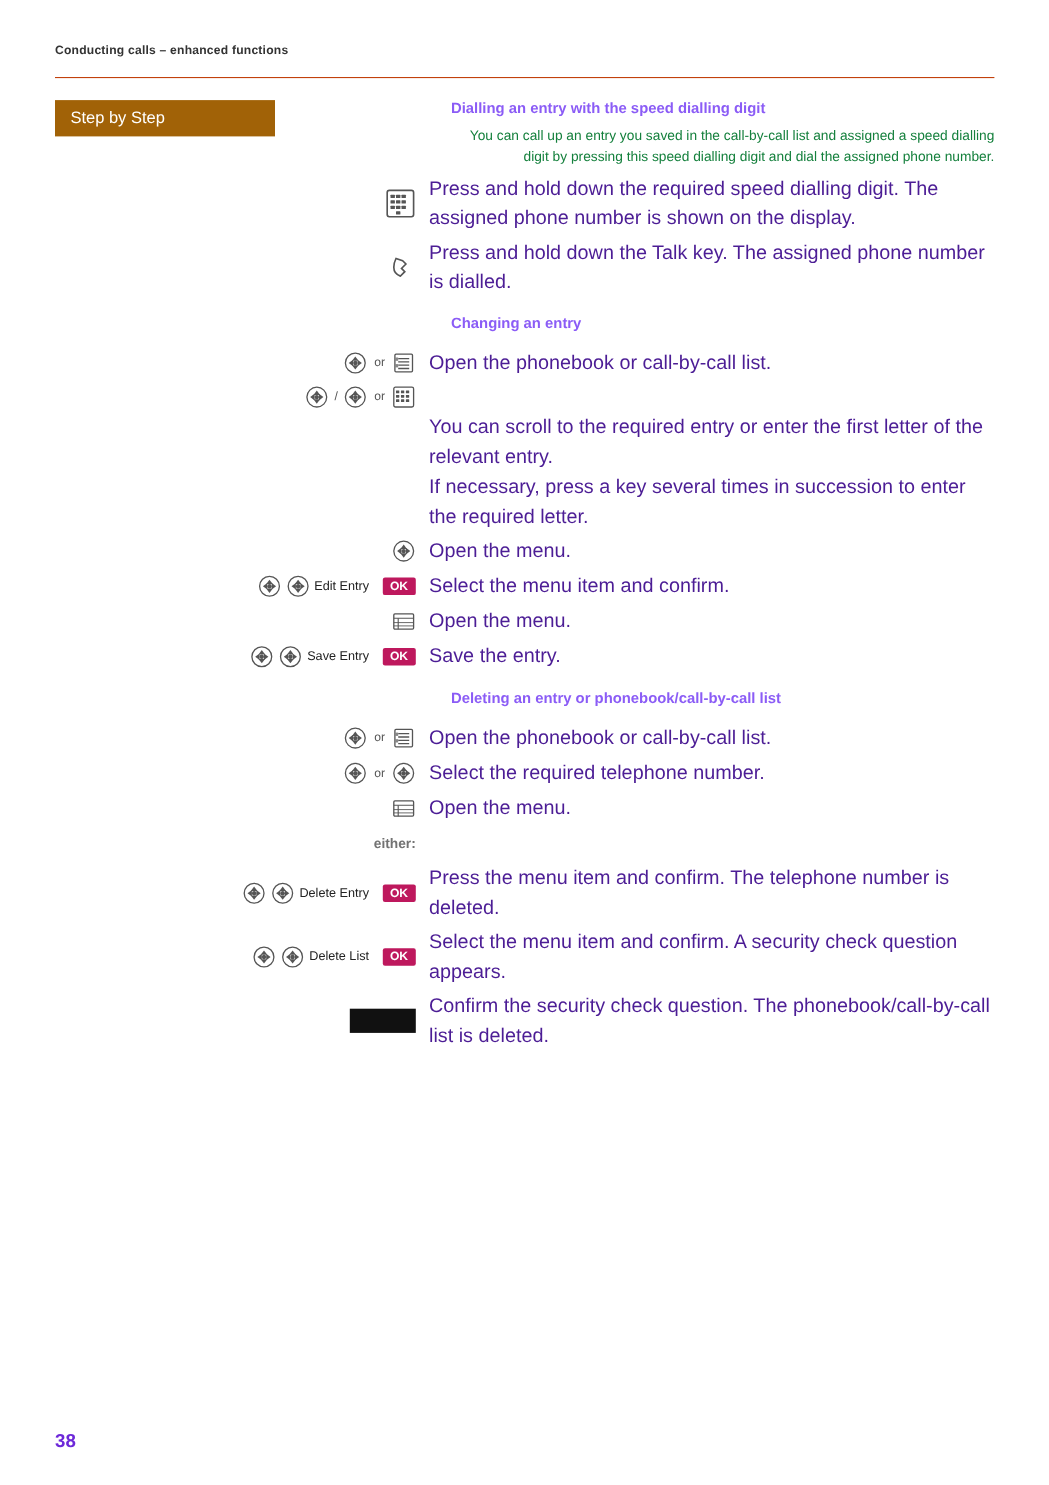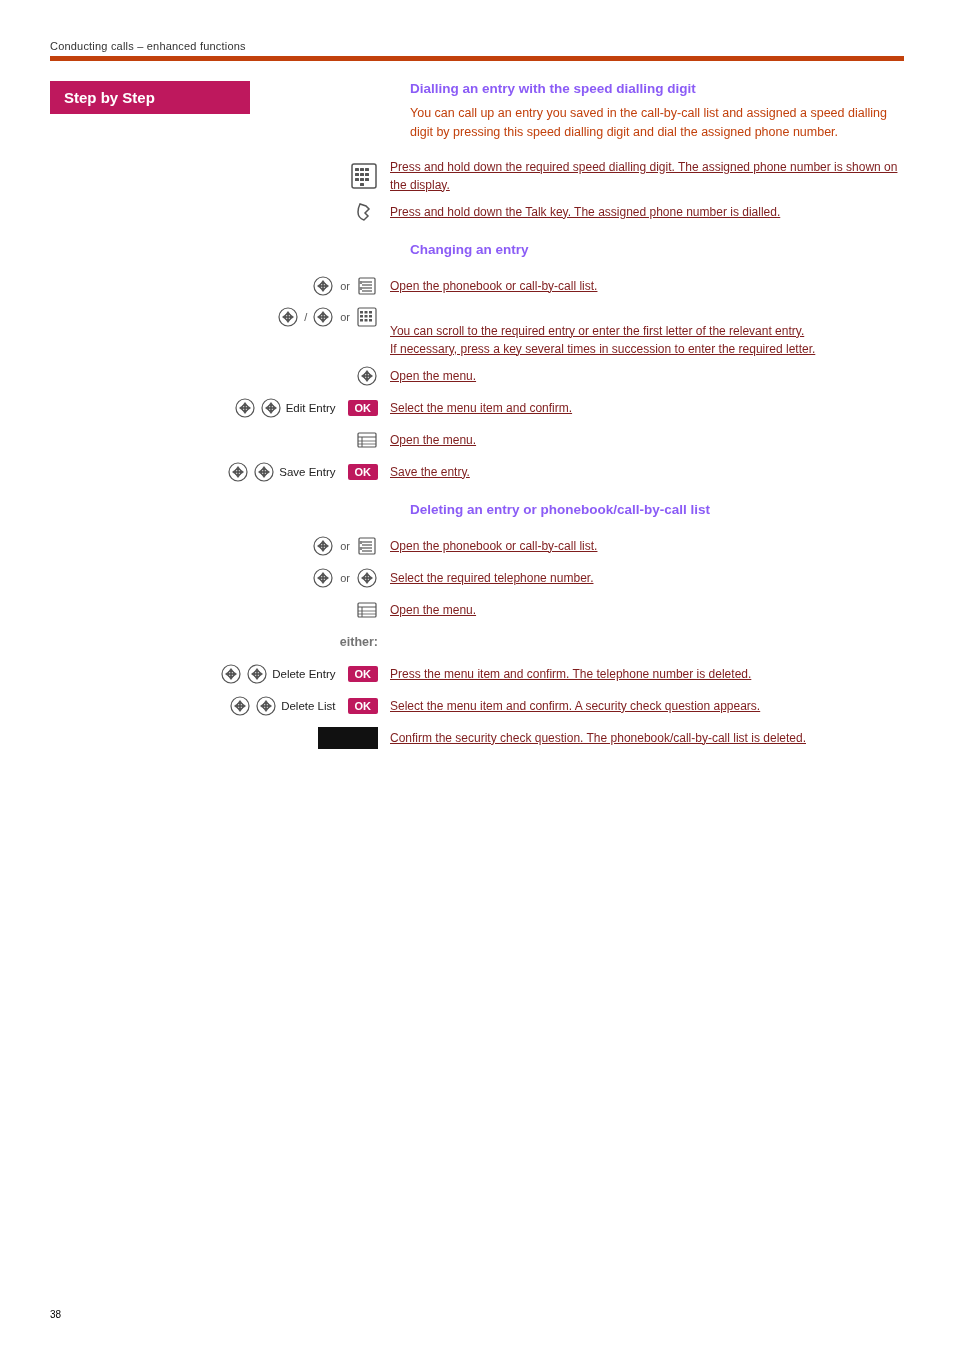--- a/index.html
+++ b/index.html
@@ -16,24 +16,24 @@
     .page {
       width: 954px;
       min-height: 1350px;
       background: #fff;
       padding: 40px 50px 40px 50px;
       position: relative;
     }
 
     .section-header {
       font-size: 11px;
-      font-weight: normal;
+      font-weight: bold;
       color: #333;
-      border-bottom: 5px solid #c2410c;
-      padding-bottom: 4px;
+      border-bottom: 1px solid #c2410c;
+      padding-bottom: 18px;
       margin-bottom: 20px;
       letter-spacing: 0.2px;
     }
 
     .main-layout {
       display: flex;
       gap: 0;
     }
 
     .left-col {
@@ -41,47 +41,48 @@
       flex-shrink: 0;
       position: relative;
     }
 
     .right-col {
       flex: 1;
       padding-left: 20px;
     }
 
     .step-by-step-box {
-      background: #be185d;
+      background: #a16207;
       color: #fff;
       font-size: 15px;
-      font-weight: bold;
+      font-weight: normal;
       padding: 8px 14px;
       display: inline-block;
       margin-bottom: 25px;
       min-width: 200px;
     }
 
     .section-title {
       color: #8b5cf6;
       font-weight: bold;
       font-size: 13.5px;
       margin-bottom: 8px;
       margin-top: 18px;
     }
 
     .section-title:first-child {
       margin-top: 0;
     }
 
     .desc-text {
       font-size: 12.5px;
-      color: #c2410c;
+      color: #15803d;
       line-height: 1.5;
-      margin-bottom: 16px;
+      margin-bottom: 6px;
+      text-align: right;
     }
 
     
     .step-row {
       display: flex;
       align-items: center;
       min-height: 28px;
       margin-bottom: 4px;
     }
 
@@ -90,24 +91,23 @@
       flex-shrink: 0;
       display: flex;
       align-items: center;
       justify-content: flex-end;
       padding-right: 12px;
       gap: 4px;
     }
 
     .step-right {
       flex: 1;
-      font-size: 12px;
-      color: #7f1d1d;
+      font-size: 18px;
+      color: #4c1d95;
       line-height: 1.5;
-      text-decoration: underline;
     }
 
     .ok-btn {
       background: #be185d;
       color: #fff;
       font-weight: bold;
       font-size: 11px;
       padding: 2px 7px;
       border-radius: 2px;
       display: inline-block;
@@ -135,23 +135,23 @@
       width: 60px;
       height: 22px;
       background: #111;
       vertical-align: middle;
     }
 
     .page-num {
       position: absolute;
       bottom: 30px;
       left: 50px;
-      font-size: 10px;
-      font-weight: normal;
-      color: #000000;
+      font-size: 17px;
+      font-weight: bold;
+      color: #6d28d9;
     }
 
     svg.icon {
       display: inline-block;
       vertical-align: middle;
     }
   </style>
 </head>
 <body>
 

